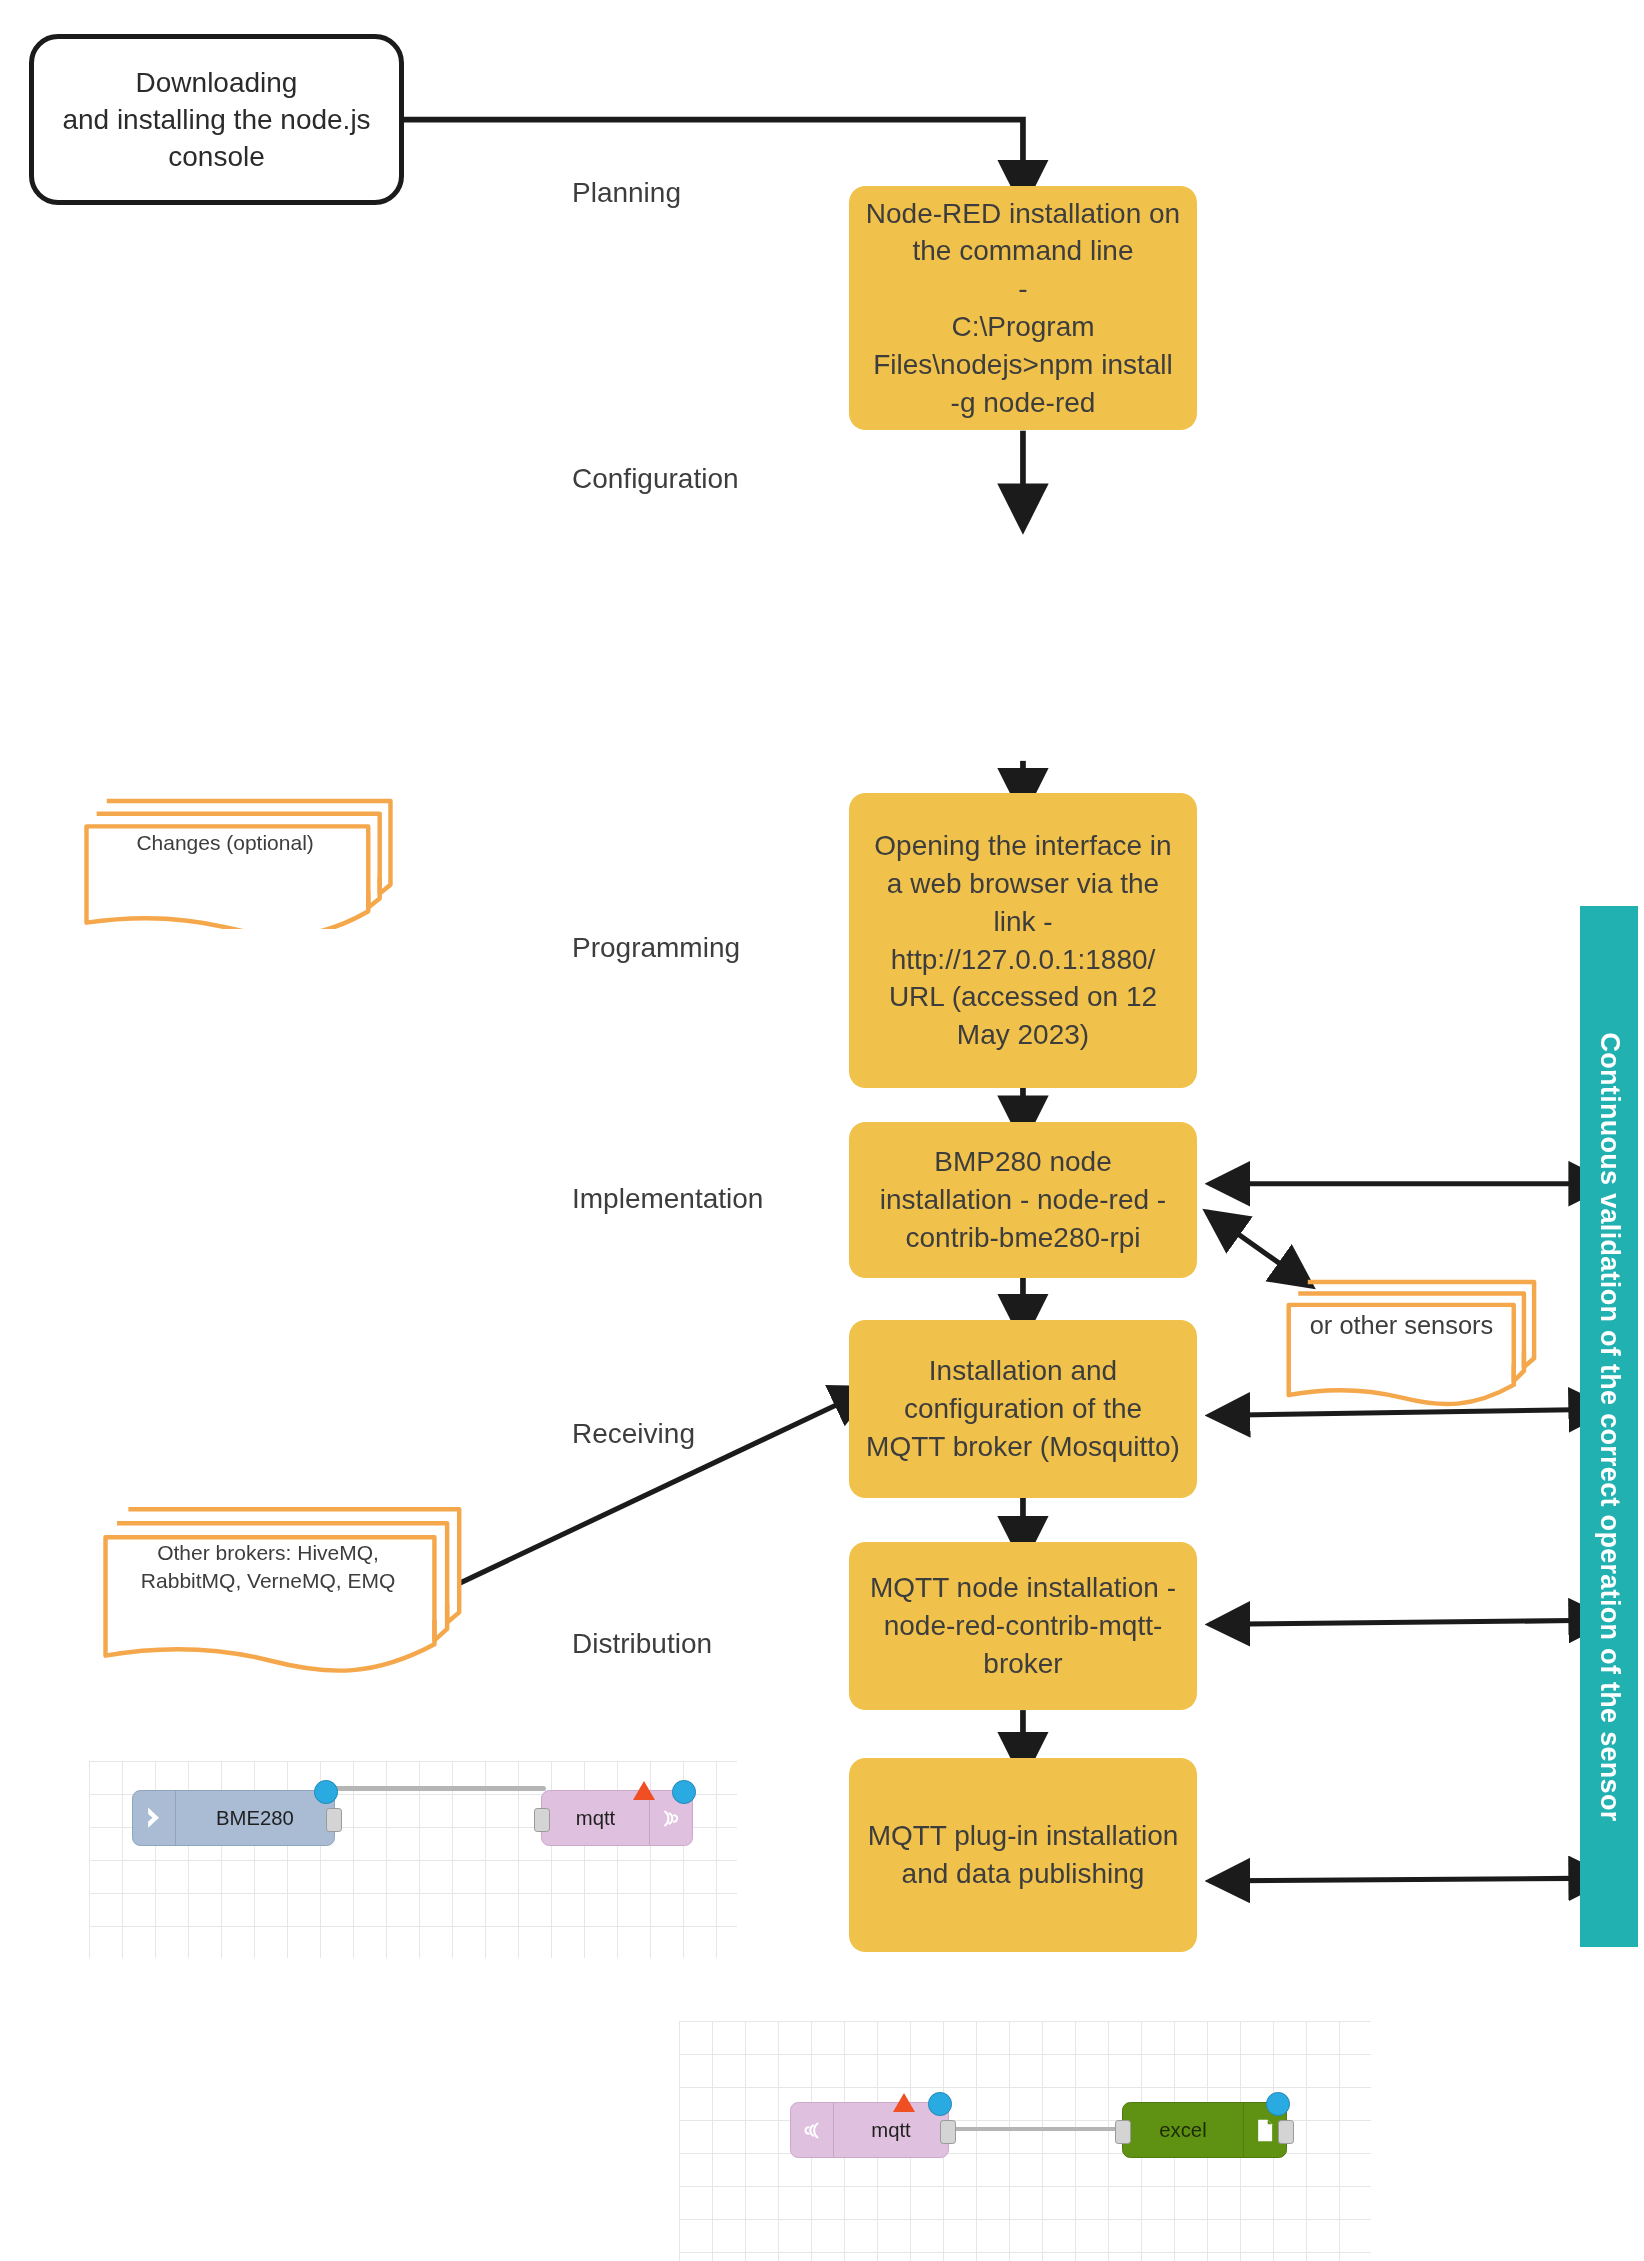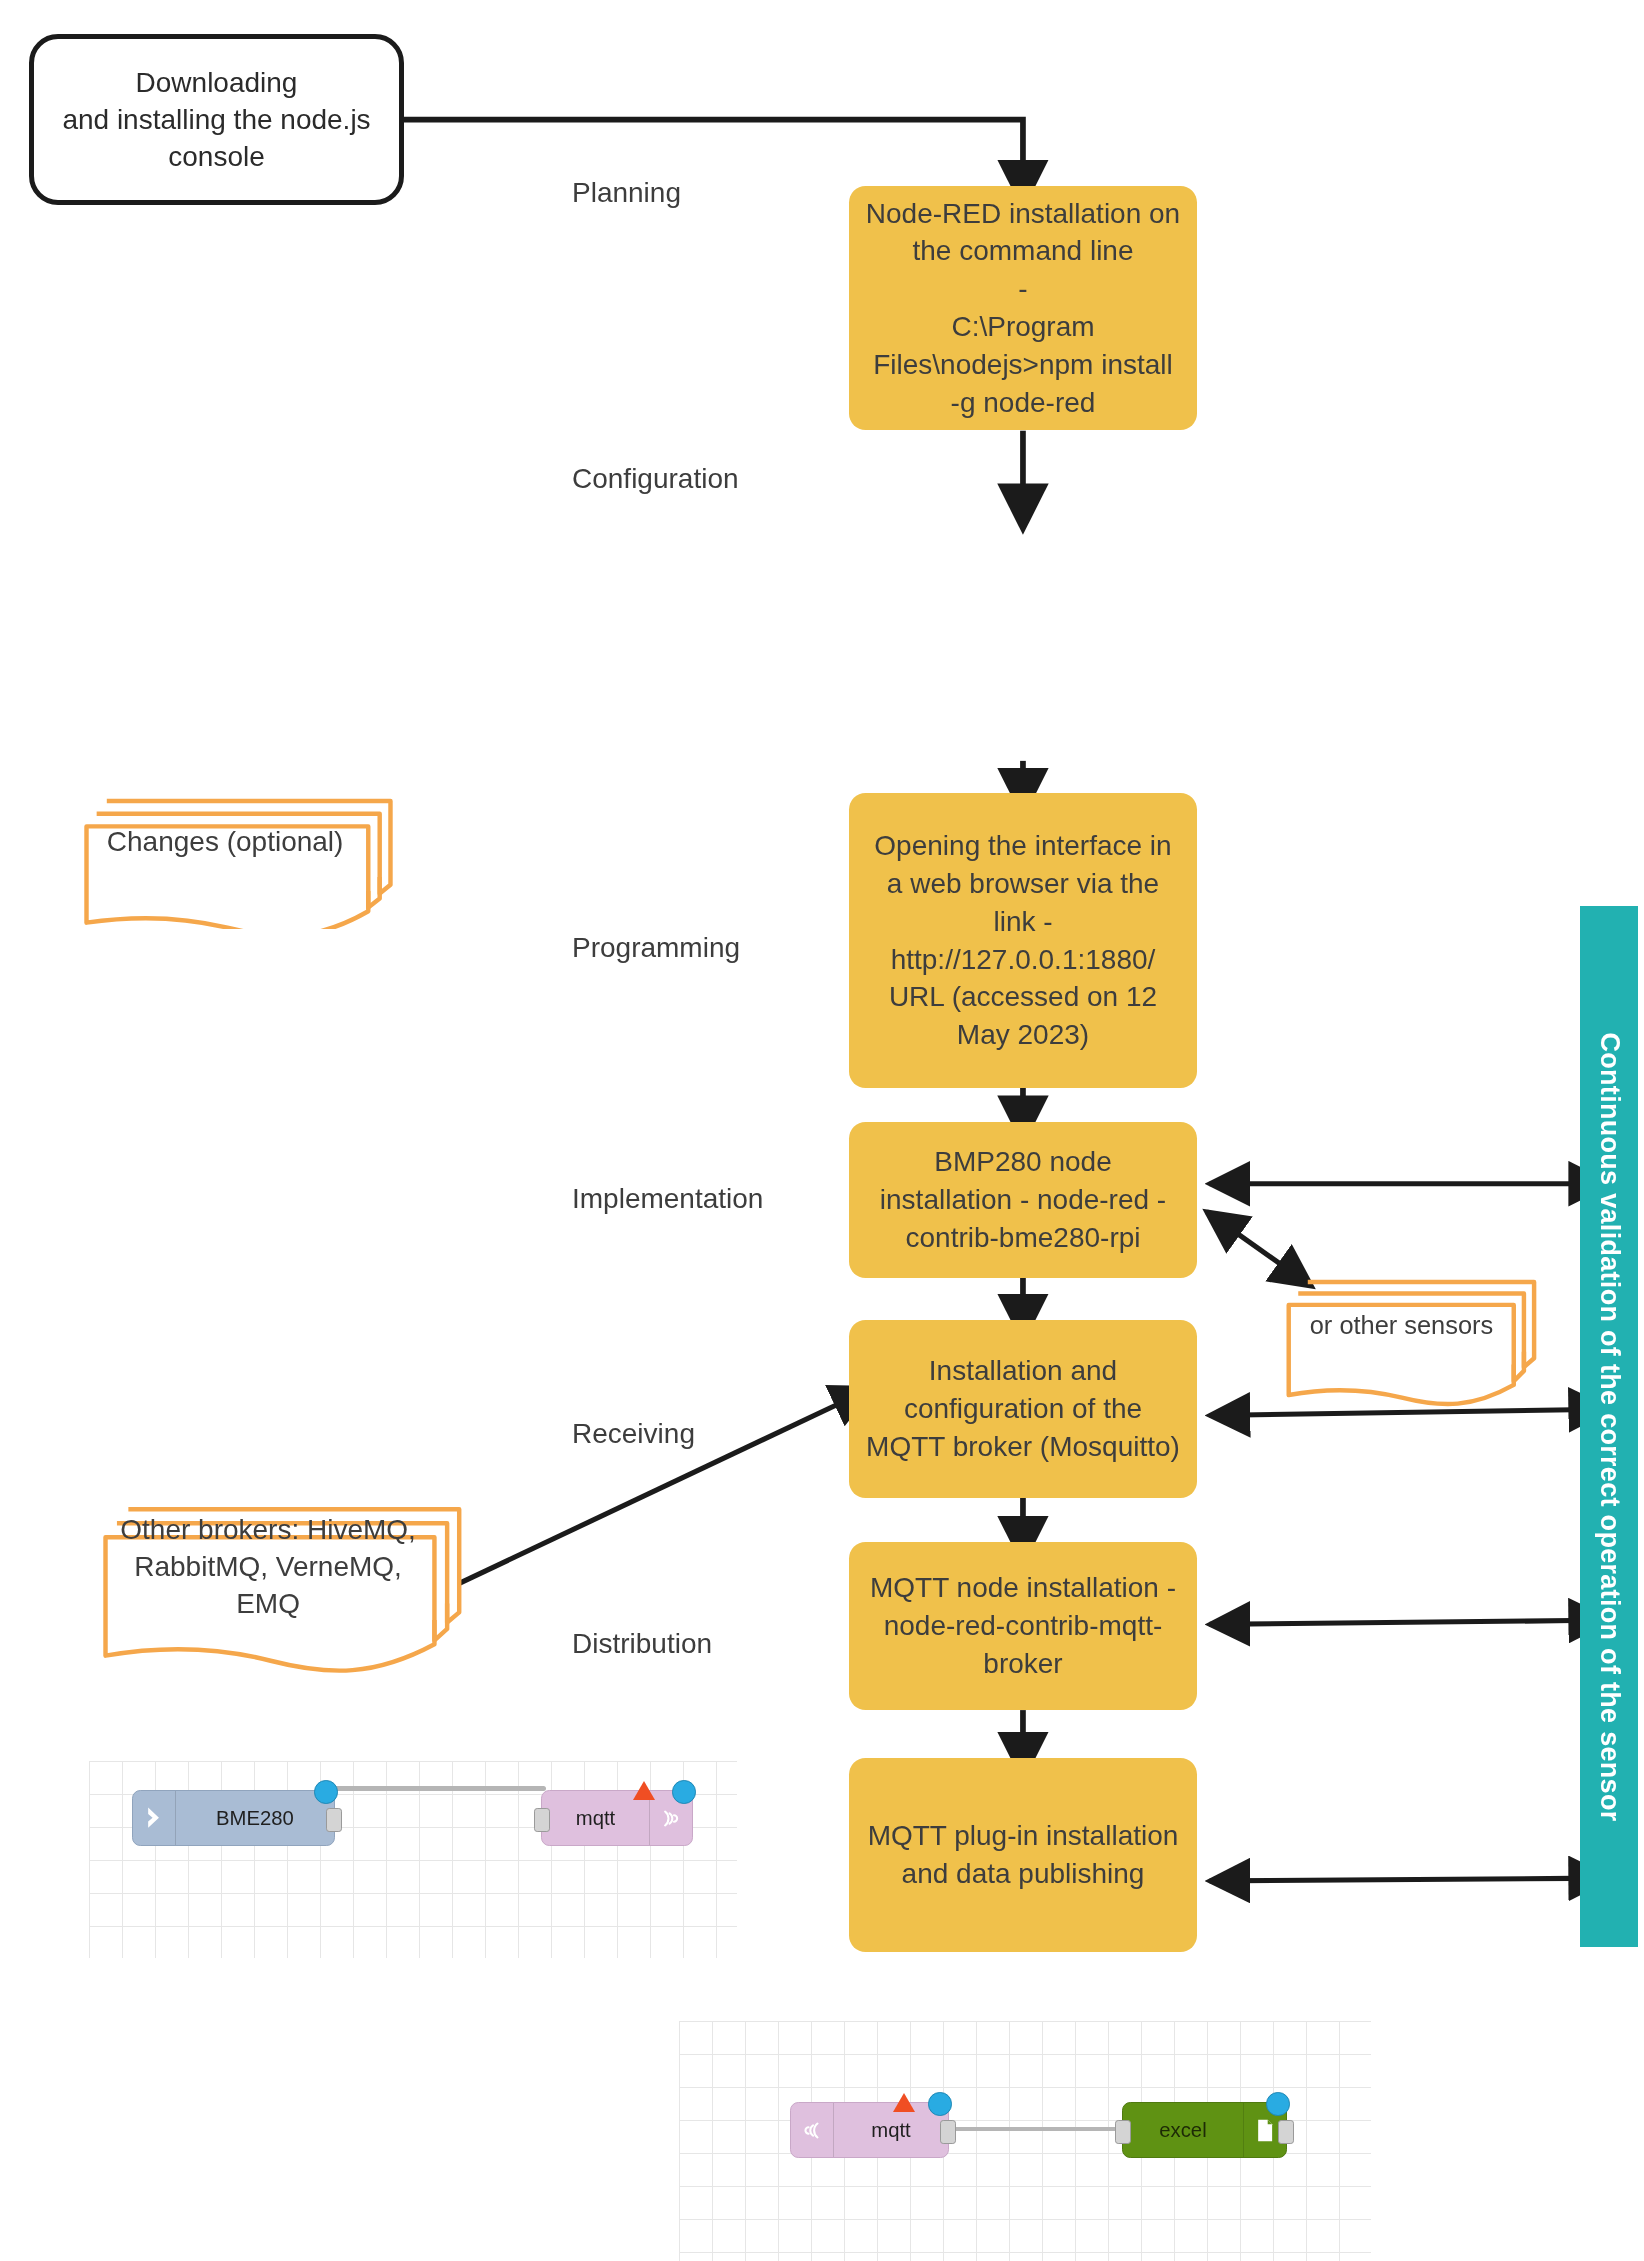--- a/index.html
+++ b/index.html
@@ -51,21 +51,21 @@
     white-space:nowrap;color:#ffffff;font-size:27px;font-weight:600;
     letter-spacing:0.3px;
   }
 
   
   .note{ }
   .note svg{display:block;width:100%;height:100%;}
   .note .note-label{
     position:absolute;left:0;right:6%;top:0;bottom:14%;
     display:flex;align-items:center;justify-content:center;text-align:center;
-    color:#3d3d3d;font-size:28px;line-height:1.32;padding:0 21.6px;box-sizing:border-box;
+    color:#3d3d3d;font-size:21px;line-height:1.32;padding:0 21.6px;box-sizing:border-box;
   }
   .note-changes{left:70px;top:759px;width:330px;height:152px;}
   .note-brokers{left:89px;top:1467px;width:381px;height:191px;}
   .note-sensors{left:1276px;top:1245px;width:267px;height:146px;}
   .note-sensors .note-label{font-size:25.4px;}
 
   
   .flow-panel{
     background:#ffffff;
     background-image:

